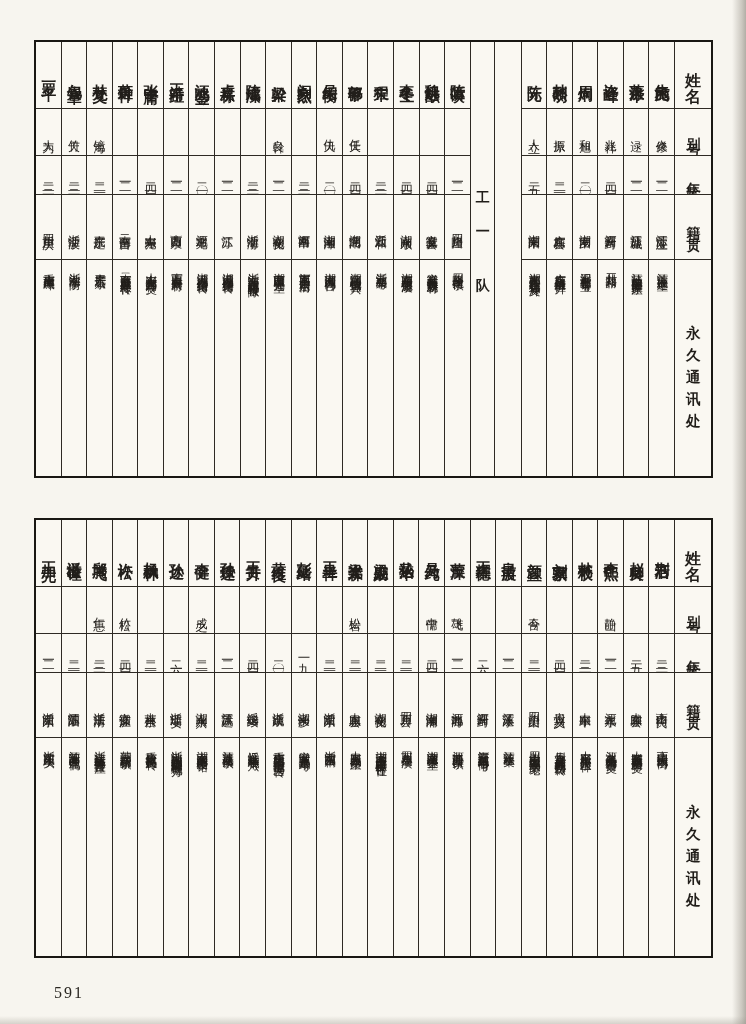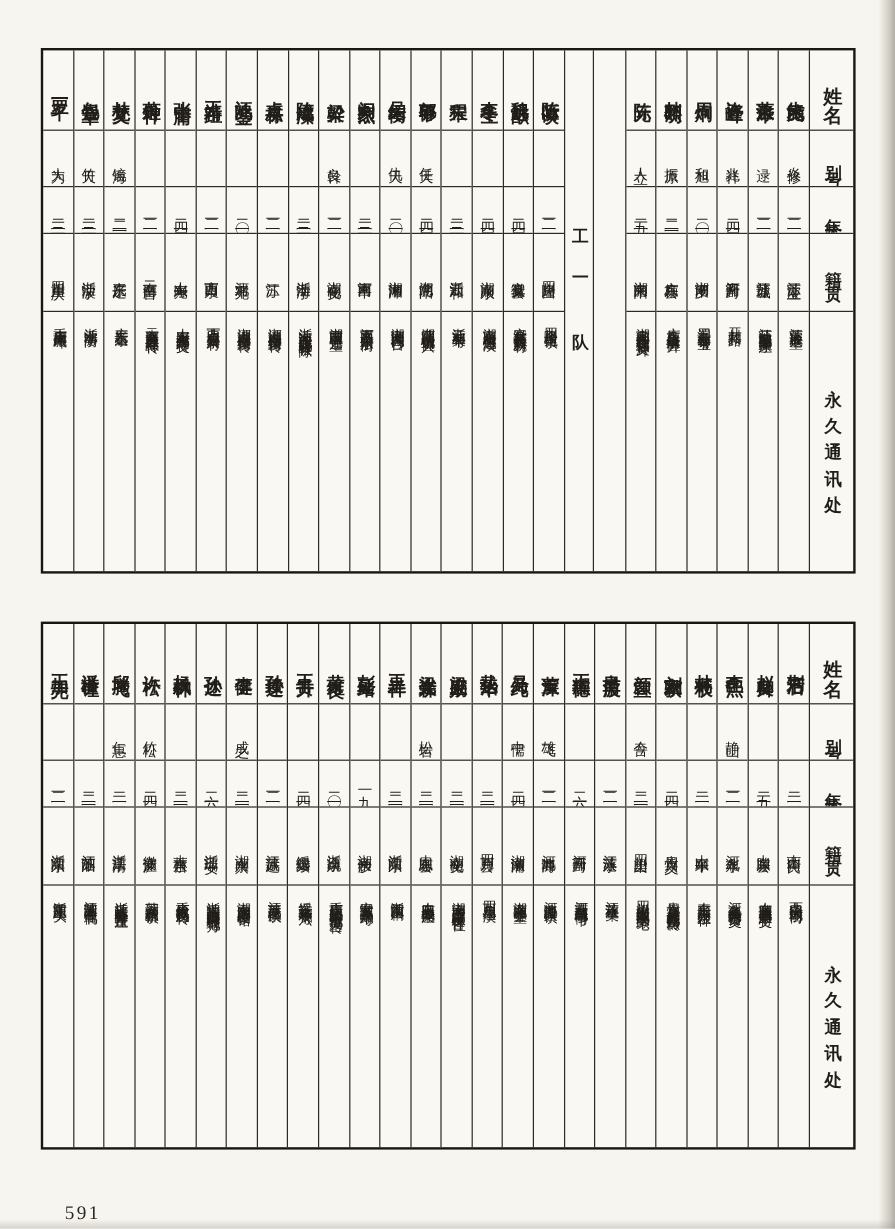--- a/index.html
+++ b/index.html
@@ -64,21 +64,21 @@
   .hcol .c-native .vtext{font-size:14px;letter-spacing:12px;}
   .hcol .c-addr{align-items:center;padding-top:0;}
   .hcol .c-addr .vtext{font-size:14.5px;letter-spacing:22px;max-height:none;}
   .unit-text{
     writing-mode:vertical-rl;text-orientation:upright;
     font-size:14px;font-weight:700;letter-spacing:44px;
     transform:translateY(-14px);
   }
   .page-number{
     position:absolute;left:54px;top:984px;
-    font-size:16px;letter-spacing:2px;color:#2b2822;margin-top:19px;
+    font-size:16px;letter-spacing:2px;color:#2b2822;
   }
 </style>
 </head>
 <body>
 
 <div class="page">
 
   <div class="sheet-table table-top">
     <div class="col hcol">
       <div class="cell c-name">

